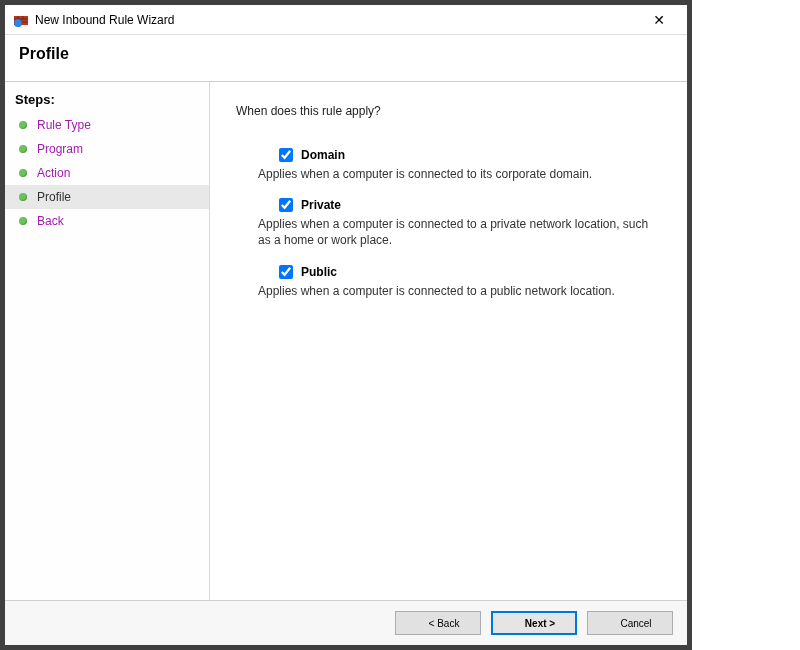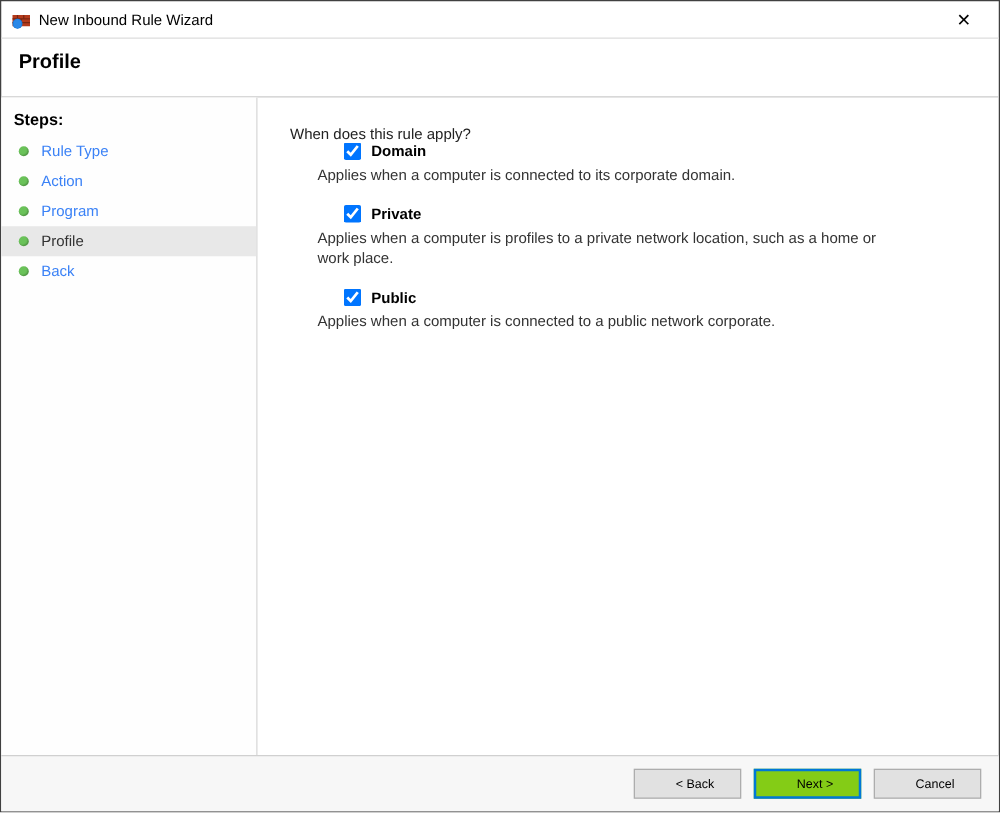--- a/index.html
+++ b/index.html
@@ -4,23 +4,23 @@
 <style>
   * { box-sizing: border-box; }
   body {
     margin: 0;
     font-family: "Segoe UI", Tahoma, sans-serif;
     font-size: 12px;
     background: #fff;
     color: #000;
   }
   .window {
-    width: 800px;
+    width: 692px;
     height: 650px;
-    border: 1px solid #404040;
+    border: 5px solid #404040;
     display: flex;
     flex-direction: column;
     background: #fff;
   }
   .titlebar {
     height: 30px;
     display: flex;
     align-items: center;
     padding: 0 8px;
     border-bottom: 1px solid #ddd;
@@ -61,40 +61,40 @@
   .steps-title {
     font-weight: bold;
     padding: 4px 10px 6px 10px;
     font-size: 13px;
   }
   .step {
     display: flex;
     align-items: center;
     padding: 5px 10px 5px 14px;
     cursor: pointer;
-    color: #3b82f6;
+    color: #a21caf;
   }
   .step .bullet {
     width: 8px; height: 8px;
     border-radius: 50%;
     background: #6ac259;
     margin-right: 10px;
     flex-shrink: 0;
     box-shadow: inset -1px -1px 1px rgba(0,0,0,0.2);
   }
   .step.current {
     background: #e8e8e8;
     color: #333;
   }
   .content {
     flex: 1;
     padding: 22px 26px 10px 26px;
     overflow: auto;
   }
-  .question { color: #222; }
+  .question { margin-bottom: 30px; color: #222; }
   .opt {
     margin-bottom: 16px;
   }
   .opt .row1 {
     display: flex;
     align-items: flex-end;
     margin-left: 43px;
   }
   .opt input[type=checkbox] {
     width: 14px; height: 14px;
@@ -119,21 +119,22 @@
     min-width: 86px;
     height: 24px;
     font-size: 10px;
     border: 1px solid #adadad;
     background: #e1e1e1;
     cursor: pointer;
     padding-left: 18px;
   }
   .footer button.default {
     border: 2px solid #0078d7;
-    background: #84cc16;
+    background: #e5e5e5;
+    font-weight: bold;
   }
 </style>
 </head>
 <body>
 
 <div class="window">
 
   <div class="titlebar">
     <span class="icon">
       <svg width="16" height="16" viewBox="0 0 16 16">
@@ -159,25 +160,25 @@
 
     <div class="sidebar">
       <div class="steps-title">Steps:</div>
 
       <div class="step">
         <span class="bullet"></span>
         <span>Rule Type</span>
       </div>
       <div class="step">
         <span class="bullet"></span>
+        <span>Program</span>
+      </div>
+      <div class="step">
+        <span class="bullet"></span>
         <span>Action</span>
-      </div>
-      <div class="step">
-        <span class="bullet"></span>
-        <span>Program</span>
       </div>
       <div class="step current">
         <span class="bullet"></span>
         <span>Profile</span>
       </div>
       <div class="step">
         <span class="bullet"></span>
         <span>Back</span>
       </div>
     </div>
@@ -191,29 +192,29 @@
           <label>Domain</label>
         </div>
         <div class="desc">Applies when a computer is connected to its corporate domain.</div>
       </div>
 
       <div class="opt">
         <div class="row1">
           <input type="checkbox" checked="" style="">
           <label>Private</label>
         </div>
-        <div class="desc">Applies when a computer is profiles to a private network location, such as a home or work place.</div>
+        <div class="desc">Applies when a computer is connected to a private network location, such as a home or work place.</div>
       </div>
 
       <div class="opt">
         <div class="row1">
           <input type="checkbox" checked="" style="">
           <label>Public</label>
         </div>
-        <div class="desc">Applies when a computer is connected to a public network corporate.</div>
+        <div class="desc">Applies when a computer is connected to a public network location.</div>
       </div>
     </div>
 
   </div>
 
   <div class="footer">
     <button>&lt; Back</button>
     <button class="default">Next &gt;</button>
     <button>Cancel</button>
   </div>

